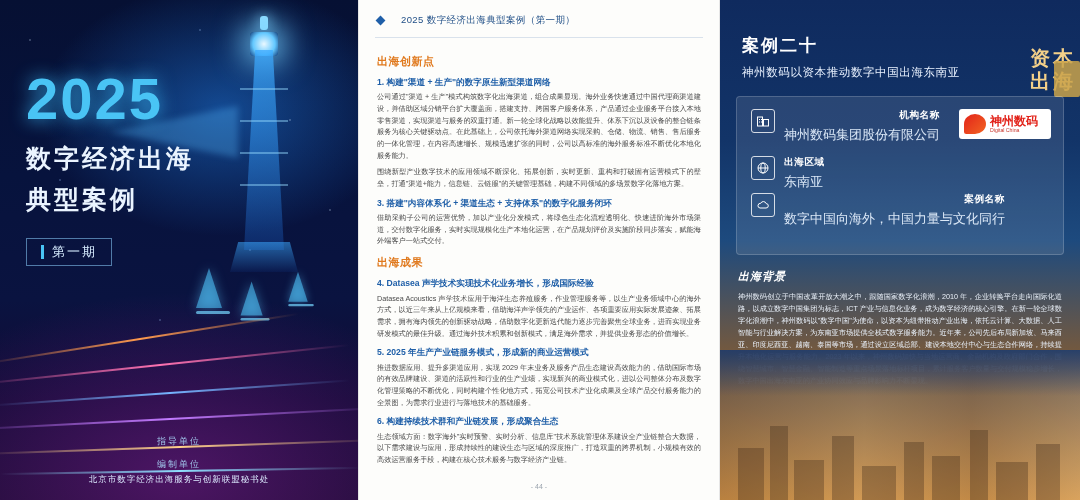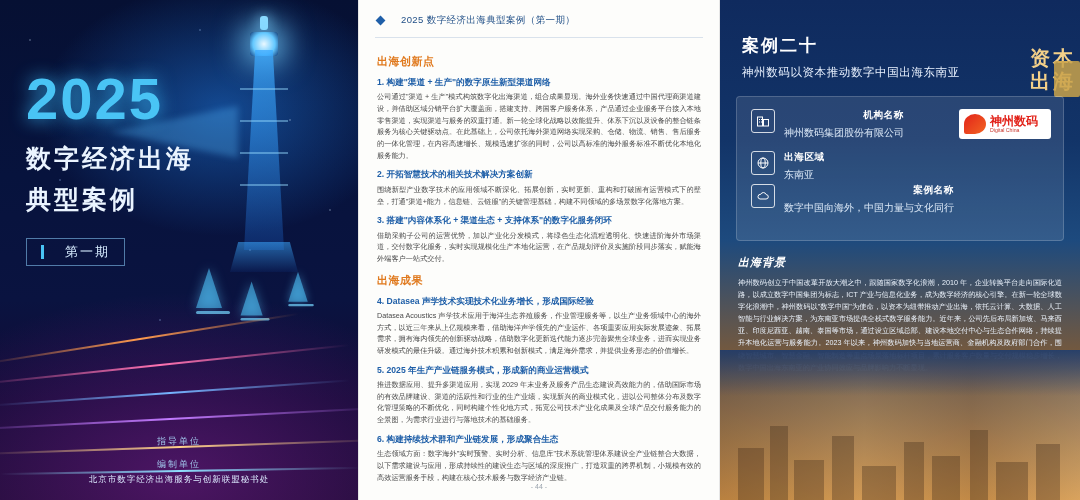--- a/index.html
+++ b/index.html
@@ -54,21 +54,21 @@
     border-bottom:40px solid rgba(80,200,255,.55);filter:drop-shadow(0 0 6px rgba(90,200,255,.8));}
   .boat b{display:block;width:34px;height:3px;background:rgba(120,215,255,.7);margin-top:3px;border-radius:2px;}
   
   .streaks{position:absolute;left:0;bottom:0;width:358px;height:190px;overflow:hidden;}
   .streaks span{position:absolute;height:2px;border-radius:2px;filter:blur(.6px);}
   .cover-text{position:absolute;left:26px;top:70px;}
   .year{font-size:58px;font-weight:bold;letter-spacing:2px;color:#49c4f5;
     text-shadow:0 0 18px rgba(60,190,255,.85);line-height:1;}
   .ct1{margin-top:14px;font-size:25px;font-weight:bold;letter-spacing:3px;color:#eaf4ff;}
   .ct2{margin-top:8px;font-size:25px;font-weight:bold;letter-spacing:3px;color:#eaf4ff;}
-  .issue{margin-top:22px;display:inline-flex;align-items:center;gap:21px;
+  .issue{margin-top:22px;display:inline-flex;align-items:center;gap:8px;
     border:1px solid rgba(140,210,255,.55);padding:4px 14px;font-size:13px;color:#d7ecff;letter-spacing:2px;}
   .issue .bar{display:inline-block;width:3px;height:14px;background:#49c4f5;}
   .cover-foot{position:absolute;left:0;bottom:14px;width:358px;text-align:center;color:#cfe3ff;}
   .cf-label{font-size:9px;letter-spacing:2px;color:#9fc2e8;}
   .cf-org{font-size:8.5px;margin-top:3px;color:#dce9ff;letter-spacing:1px;}
   .cf-date{font-size:8.5px;margin-top:10px;color:#bcd2ee;letter-spacing:1px;}
 
   
   .textpage{position:relative;width:360px;height:500px;background:#fdfdfb;
     border-left:1px solid #e6e6e6;border-right:1px solid #e6e6e6;padding:0;}
@@ -106,21 +106,21 @@
   .logo-chip .mark{width:22px;height:20px;border-radius:50% 50% 50% 10%;
     background:linear-gradient(135deg,#e2231a,#f26522);}
   .logo-chip .tx{display:flex;flex-direction:column;line-height:1.05;}
   .logo-chip .tx b{font-size:12px;color:#e2231a;}
   .logo-chip .tx i{font-size:5.2px;color:#c8342a;font-style:normal;}
   .frow{display:flex;align-items:flex-start;gap:9px;margin-bottom:11px;}
   .ficon{width:22px;height:22px;flex:0 0 22px;border:1.2px solid rgba(255,255,255,.8);border-radius:3px;
     display:flex;align-items:center;justify-content:center;}
   .ficon svg{display:block;}
   .fl{font-size:9.6px;font-weight:bold;color:#ffffff;letter-spacing:.6px;text-align:right;}
-  .fv{font-size:10px;color:#dbe8f7;margin-top:3px;line-height:1.5;}
+  .fv{font-size:13px;color:#dbe8f7;margin-top:3px;line-height:1.5;}
   .bg-h{margin:14px 16px 0 18px;font-size:11px;font-weight:bold;color:#fff;letter-spacing:1px;font-style:italic;}
   .bg-p{margin:7px 18px 0 18px;font-size:7.2px;color:#eaf1fa;line-height:1.68;text-align:justify;}
 </style>
 </head>
 <body>
 
 <div class="page">
 
   <section class="cover">
     <div class="stars"></div>
@@ -184,21 +184,20 @@
     <div class="tp-rule"></div>
 
     <div class="tp-body">
       <div class="sec-h">出海创新点</div>
 
       <div>
         <div class="sub-h">1. 构建"渠道 + 生产"的数字原生新型渠道网络</div>
         <p class="para">公司通过"渠道 + 生产"模式构筑数字化出海渠道，组合成果显现。海外业务快速通过中国代理商渠道建设，并借助区域分销平台扩大覆盖面，搭建支持、跨国客户服务体系，产品通过企业服务平台接入本地零售渠道，实现渠道与服务的双重打通。新一轮全球化战略以效能提升、体系下沉以及设备的整合链条服务为核心关键驱动点。在此基础上，公司依托海外渠道网络实现采购、仓储、物流、销售、售后服务的一体化管理，在内容高速增长、规模迅速扩张的同时，公司以高标准的海外服务标准不断优化本地化服务能力。</p>
       </div>
       <div>
-        <div class="sub-h">2. 开拓智慧技术的相关技术解决方案创新</div>
         <p class="para">围绕新型产业数字技术的应用领域不断深化、拓展创新，实时更新、重构和打破固有运营模式下的壁垒，打通"渠道+能力，信息链、云链服"的关键管理基础，构建不同领域的多场景数字化落地方案。</p>
       </div>
       <div>
         <div class="sub-h">3. 搭建"内容体系化 + 渠道生态 + 支持体系"的数字化服务闭环</div>
         <p class="para">借助采购子公司的运营优势，加以产业化分发模式，将绿色生态化流程透明化、快速进阶海外市场渠道，交付数字化服务，实时实现规模化生产本地化运营，在产品规划评价及实施阶段同步落实，赋能海外端客户一站式交付。</p>
       </div>
 
       <div class="sec-h">出海成果</div>
 
       <div>

